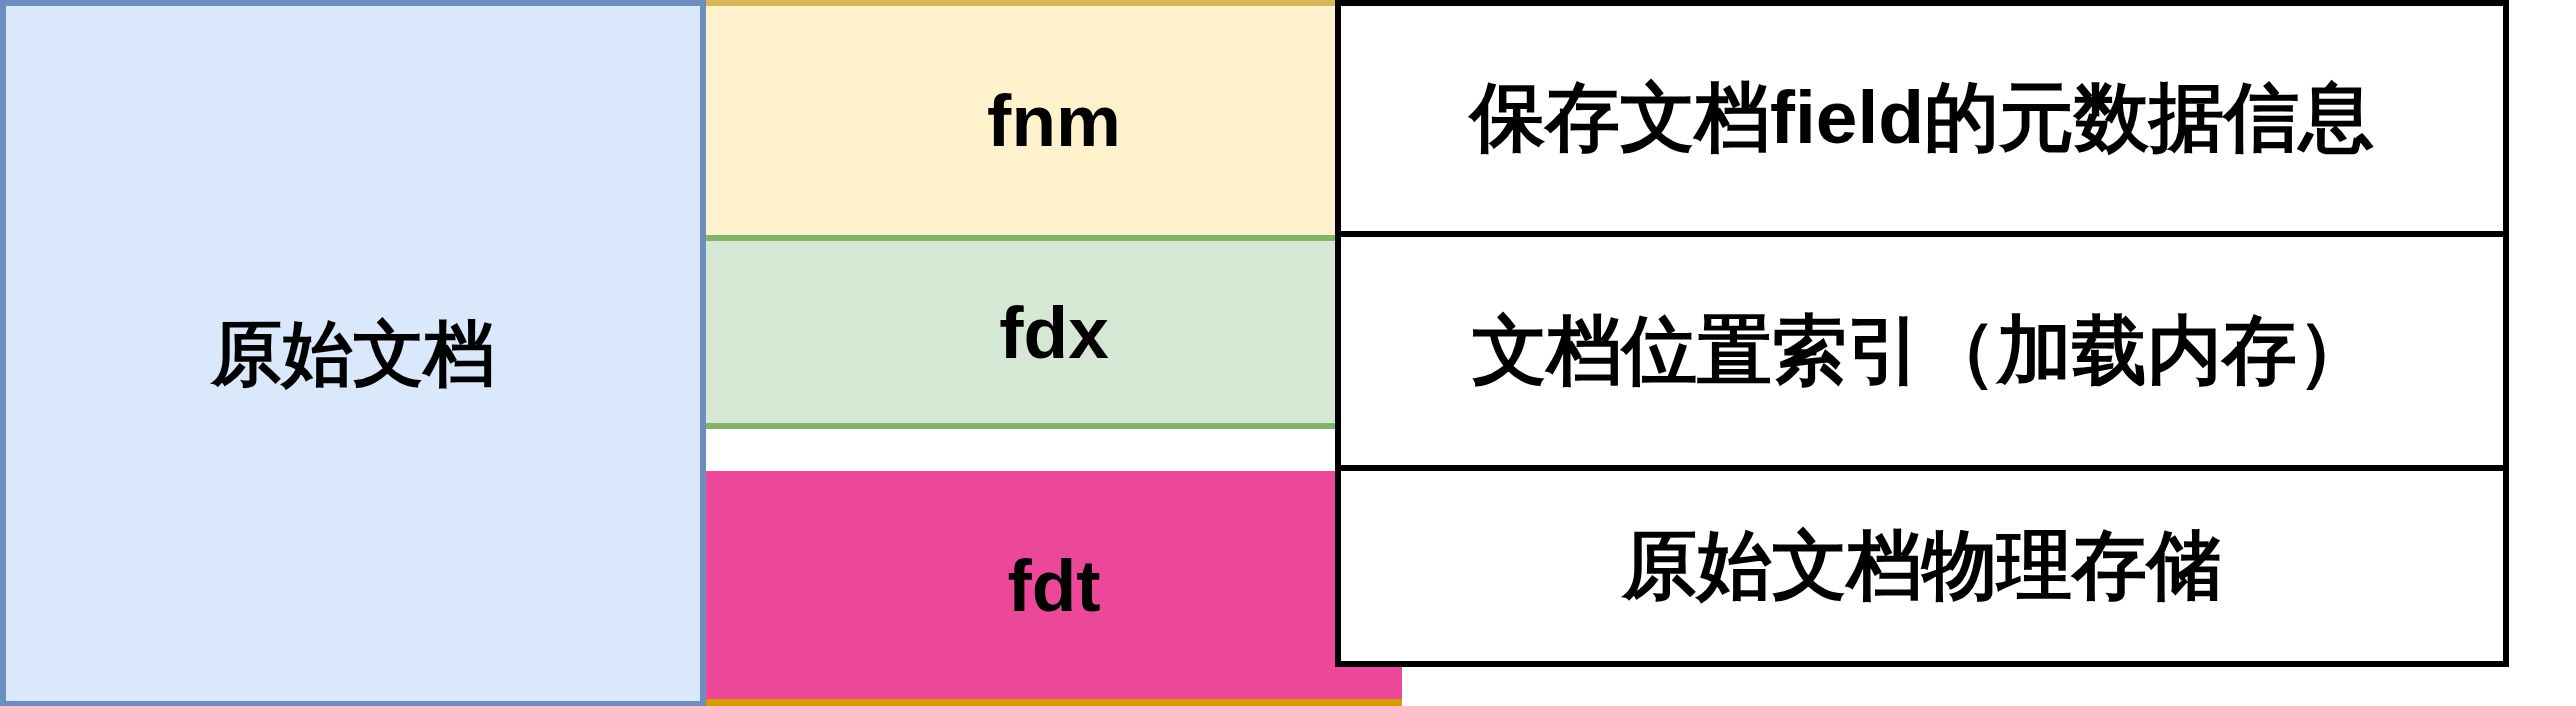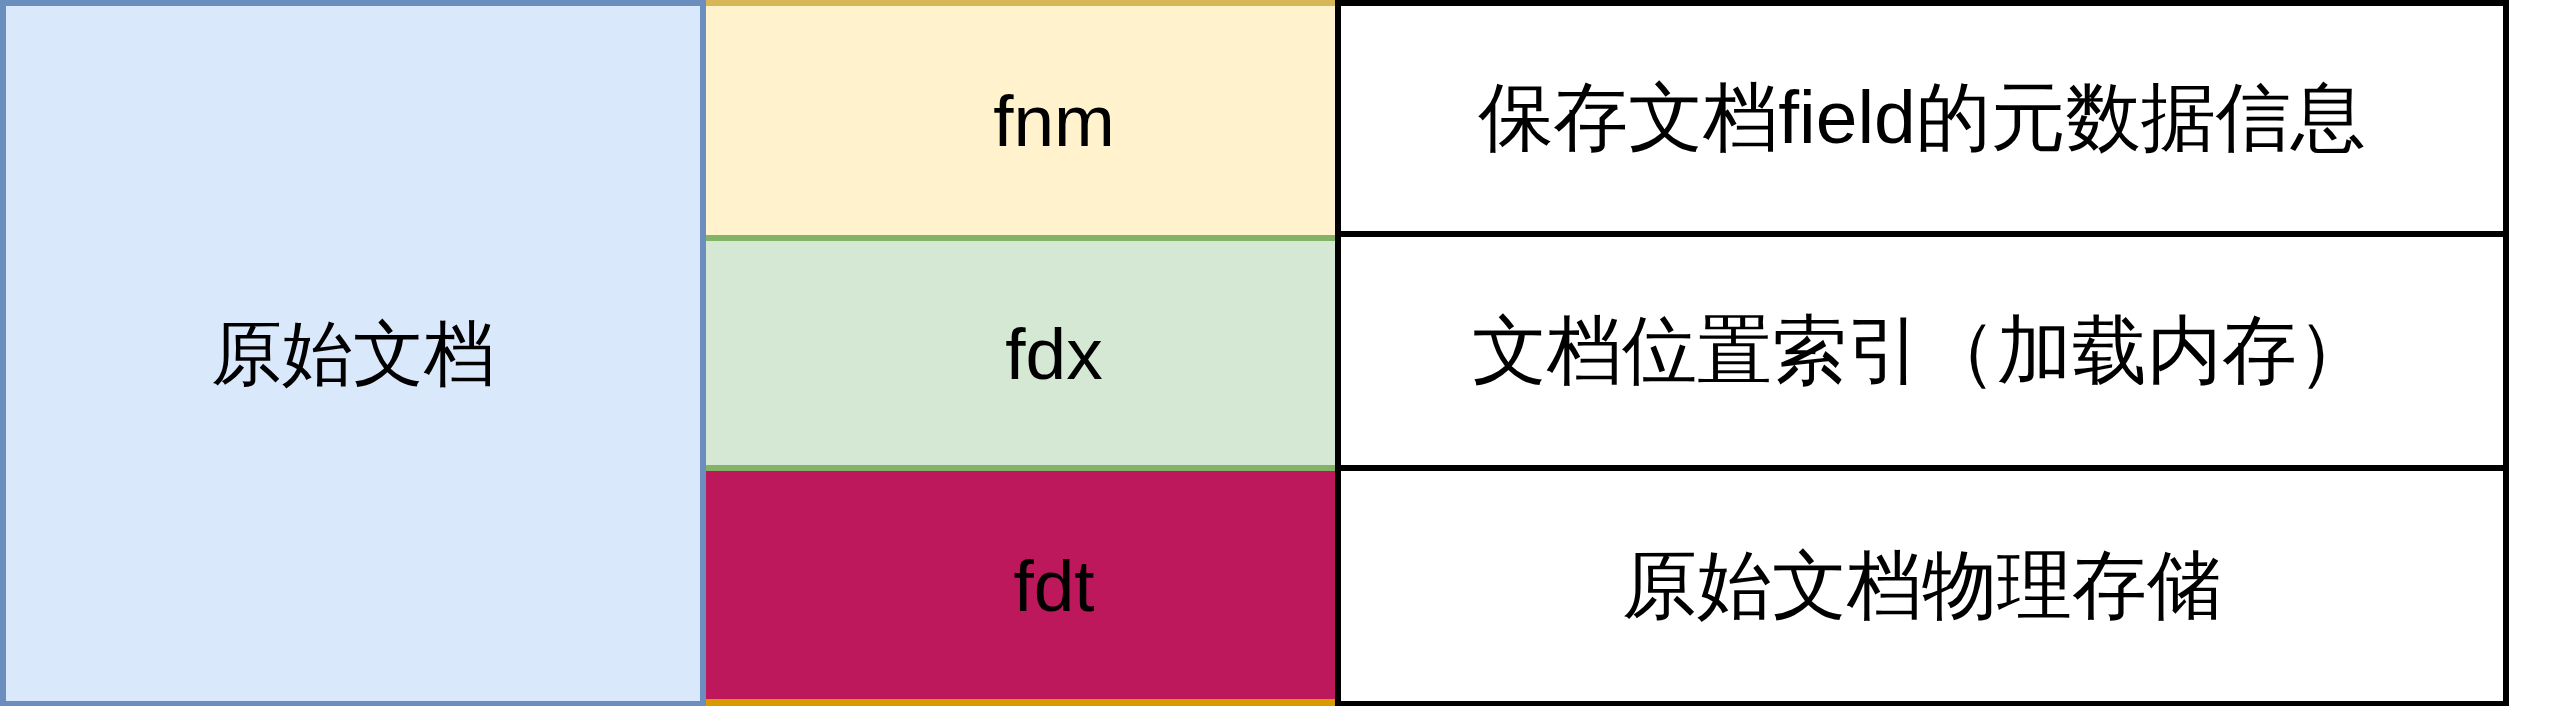--- a/index.html
+++ b/index.html
@@ -16,20 +16,21 @@
     color: #000000;
     overflow: hidden;
   }
   .cell {
     position: absolute;
     box-sizing: border-box;
     display: flex;
     align-items: center;
     justify-content: center;
     text-align: center;
+    font-weight: bold;
   }
 
   
   #left-panel {
     left: 0;
     top: 0;
     width: 706px;
     height: 707px;
     border: 6.7px solid #6c8ebf;
     background: #dae8fc;
@@ -45,21 +46,21 @@
     font-size: 73px;
   }
   #file-cell-fnm {
     top: 0;
     height: 235px;
     background: #fff2cc;
     border-top: 6.7px solid #d6b656;
   }
   #file-cell-fdx {
     top: 235px;
-    height: 236px;
+    height: 194px;
     background: #d5e8d4;
     border-top: 6.7px solid #82b366;
     border-bottom: 6.7px solid #82b366;
   }
   #file-cell-fdt {
     top: 471px;
     height: 235px;
     background: #ffe6cc;
     border-bottom: 7.5px solid #d79b00;
   }
@@ -76,21 +77,21 @@
     top: 0;
     height: 237px;
   }
   #desc-cell-fdx {
     top: 237px;
     height: 234px;
     border-top: none;
   }
   #desc-cell-fdt {
     top: 471px;
-    height: 236px;
+    height: 196px;
     border-top: none;
     justify-content: center;
   }
 </style>
 </head>
 <body>
 
 <div id="diagram">
 
   <div class="cell" id="left-panel" style="background-color: rgb(218, 232, 252); border-color: rgb(108, 142, 191);">
@@ -98,21 +99,21 @@
   </div>
 
   <div class="cell file-cell" id="file-cell-fnm" style="background-color: rgb(255, 242, 204); border-color: rgb(214, 182, 86);">
     <span>fnm</span>
   </div>
 
   <div class="cell file-cell" id="file-cell-fdx" style="background-color: rgb(213, 232, 212); border-color: rgb(130, 179, 102);">
     <span>fdx</span>
   </div>
 
-  <div class="cell file-cell" id="file-cell-fdt" style="background-color: #be185d; border-color: rgb(215, 155, 0);">
+  <div class="cell file-cell" id="file-cell-fdt" style="background-color: #ec4899; border-color: rgb(215, 155, 0);">
     <span>fdt</span>
   </div>
 
   <div class="cell desc-cell" id="desc-cell-fnm" style="background-color: rgb(255, 255, 255); border-color: rgb(0, 0, 0);">
     <span>保存文档field的元数据信息</span>
   </div>
 
   <div class="cell desc-cell" id="desc-cell-fdx" style="background-color: rgb(255, 255, 255); border-color: rgb(0, 0, 0);">
     <span>文档位置索引（加载内存）</span>
   </div>

